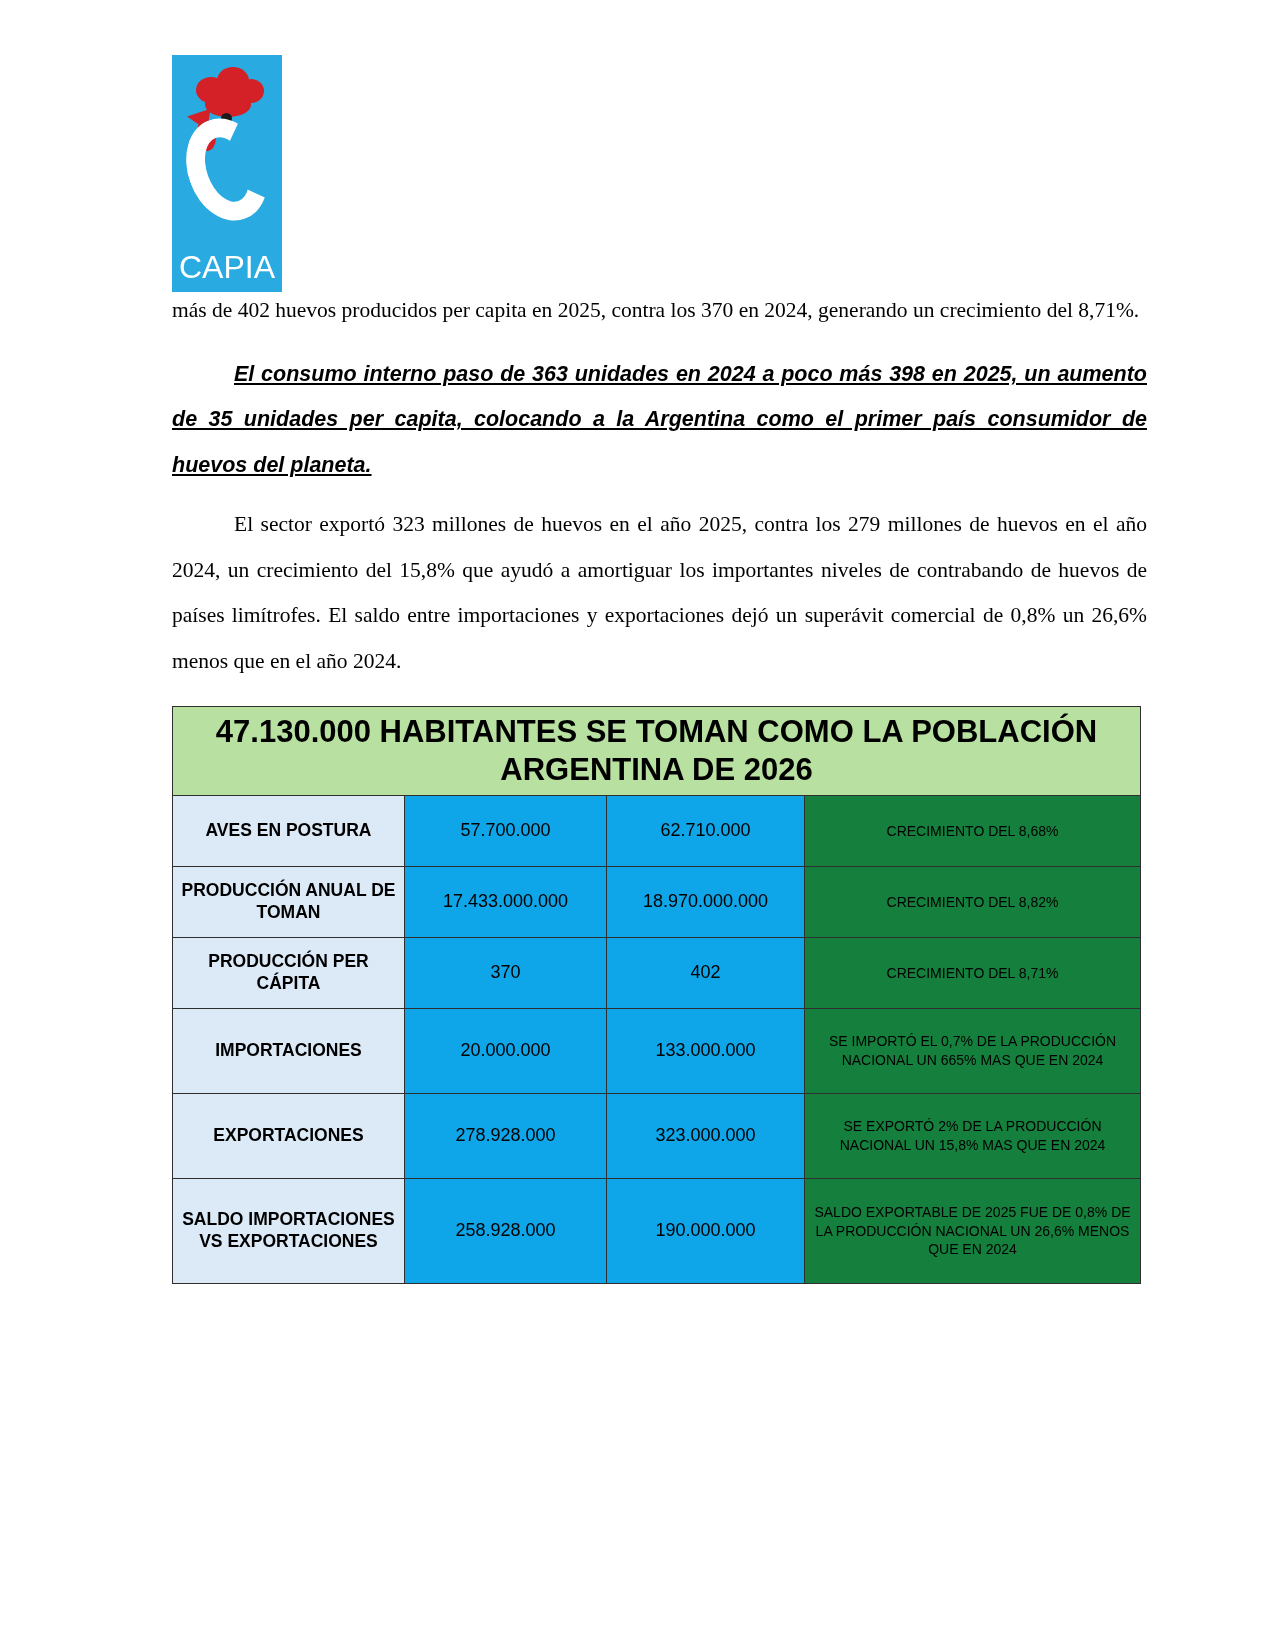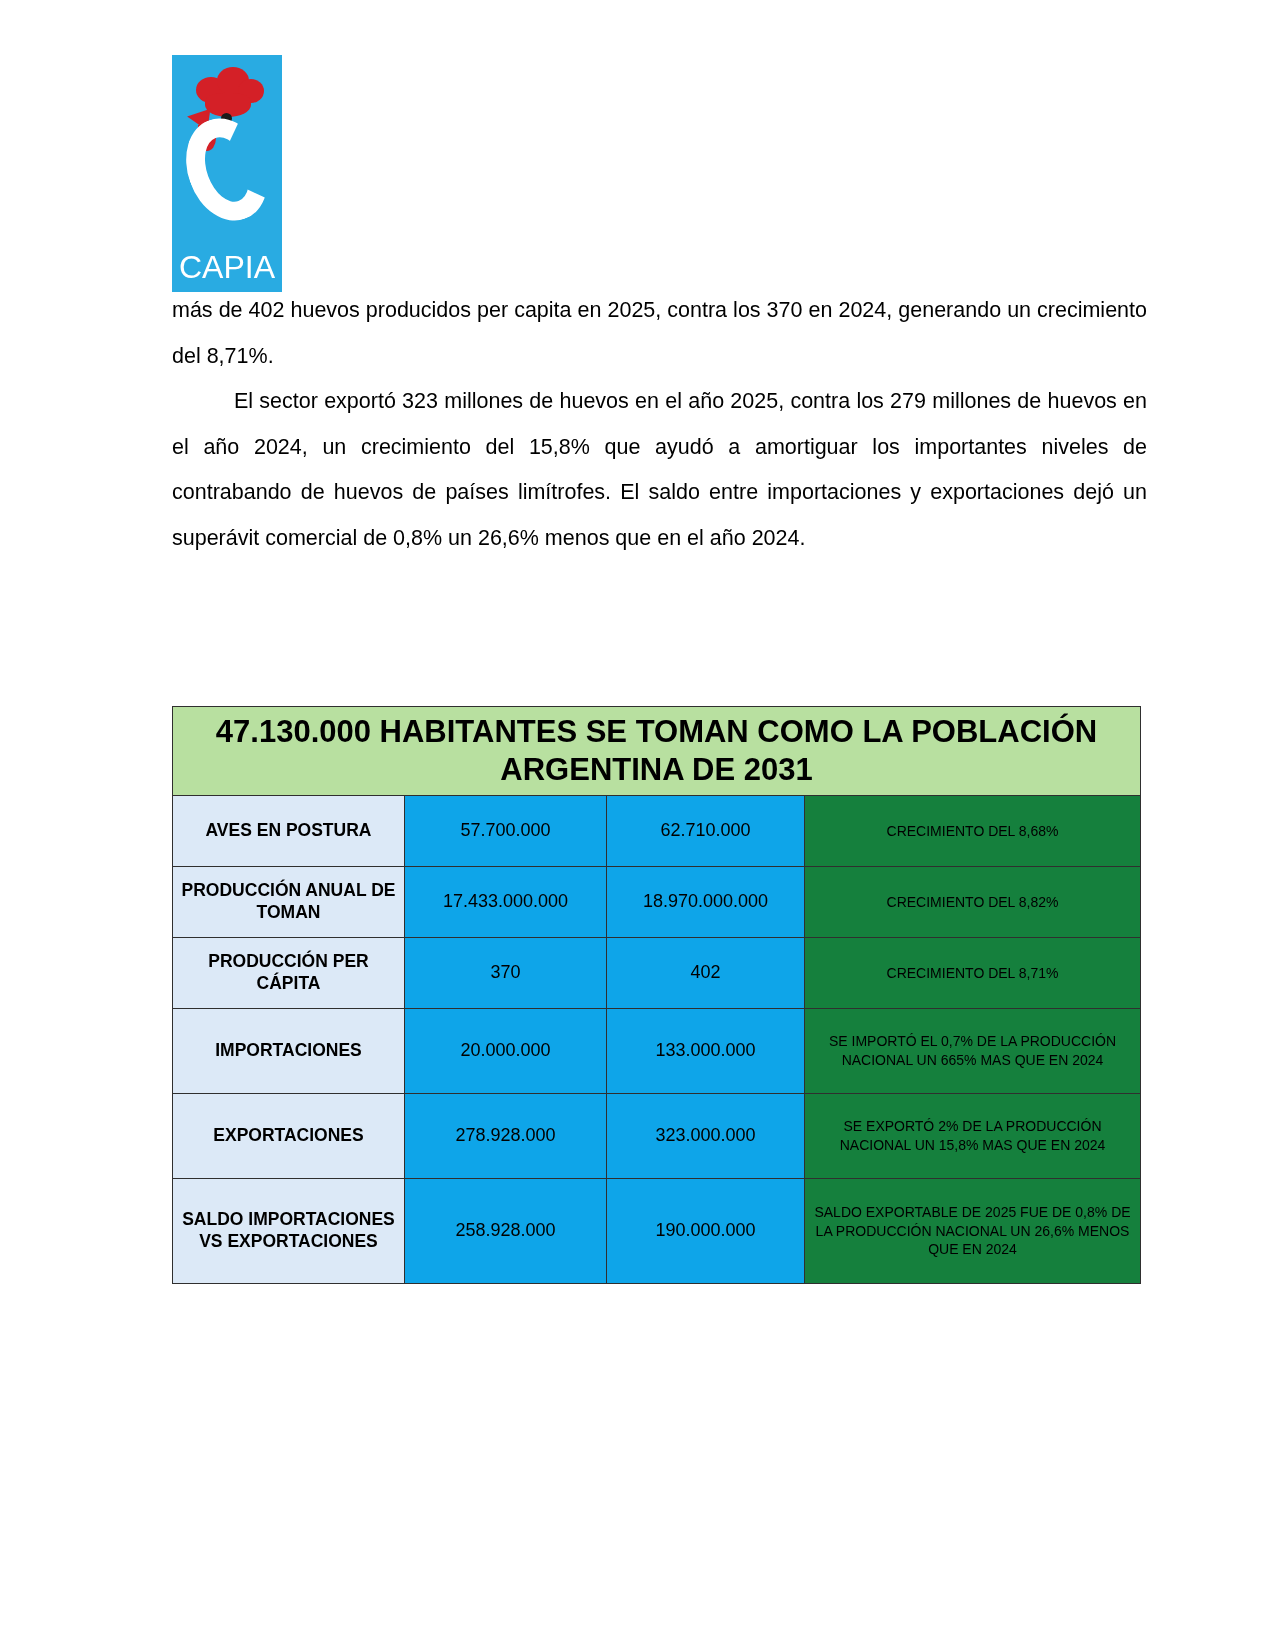--- a/index.html
+++ b/index.html
@@ -104,21 +104,21 @@
     left: 172px;
     top: 288px;
     width: 975px;
   }
   p.body {
     margin: 0 0 0 0;
     font-size: 21.5px;
     line-height: 2.12;
     text-align: justify;
     text-justify: inter-word;
-    font-family: Liberation Sans, sans-serif;
+    font-family: Liberation Serif, serif;
     color: #000;
   }
   p.body.indent { text-indent: 62px; }
   p.highlight {
     margin: 18px 0 14px 0;
     font-size: 21.5px;
     line-height: 2.12;
     text-align: justify;
     font-weight: bold;
     font-style: italic;
@@ -195,34 +195,35 @@
       <div class="beak"></div>
       <div class="wattle"></div>
       <div class="eye"></div>
       <div class="logo-c"></div>
       <div class="logo-text">CAPIA</div>
     </div>
   </div>
 
   <div class="content">
     <p class="body">más de 402 huevos producidos per capita en 2025, contra los 370 en 2024, generando un crecimiento del 8,71%.</p>
+    <p class="highlight">El consumo interno paso de 363 unidades en 2024 a poco más 398 en 2025, un aumento de 35 unidades per capita, colocando a la Argentina como el primer país consumidor de huevos del planeta.</p>
     <p class="body indent">El sector exportó 323 millones de huevos en el año 2025, contra los 279 millones de huevos en el año 2024, un crecimiento del 15,8% que ayudó a amortiguar los importantes niveles de contrabando de huevos de países limítrofes. El saldo entre importaciones y exportaciones dejó un superávit comercial de 0,8% un 26,6% menos que en el año 2024.</p>
   </div>
 
   <div class="table-wrap">
     <table class="capia">
       <colgroup>
         <col style="width:232px">
         <col style="width:202px">
         <col style="width:198px">
         <col style="width:336px">
       </colgroup>
       <tbody>
         <tr>
-          <td class="title-cell" colspan="4">47.130.000 HABITANTES SE TOMAN COMO LA POBLACIÓN ARGENTINA DE 2031</td>
+          <td class="title-cell" colspan="4">47.130.000 HABITANTES SE TOMAN COMO LA POBLACIÓN ARGENTINA DE 2026</td>
         </tr>
 
         <tr class="row-mid">
           <td class="item-cell">AVES EN POSTURA</td>
           <td class="val-cell">57.700.000</td>
           <td class="val-cell">62.710.000</td>
           <td class="res-cell">CRECIMIENTO DEL 8,68%</td>
         </tr>
 
         <tr class="row-mid">

